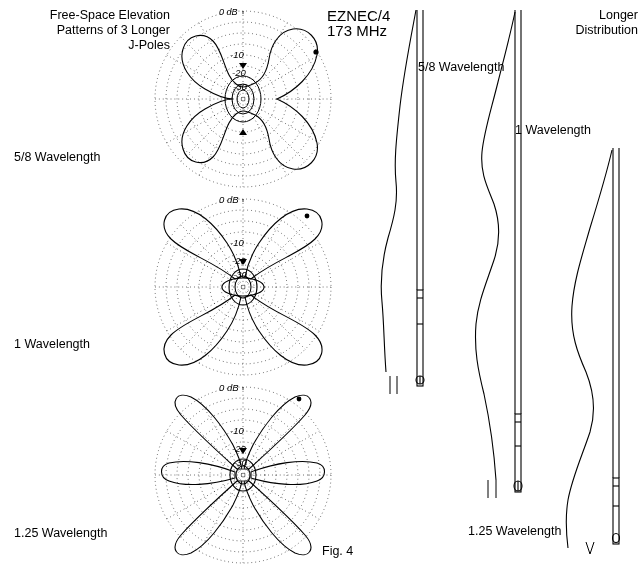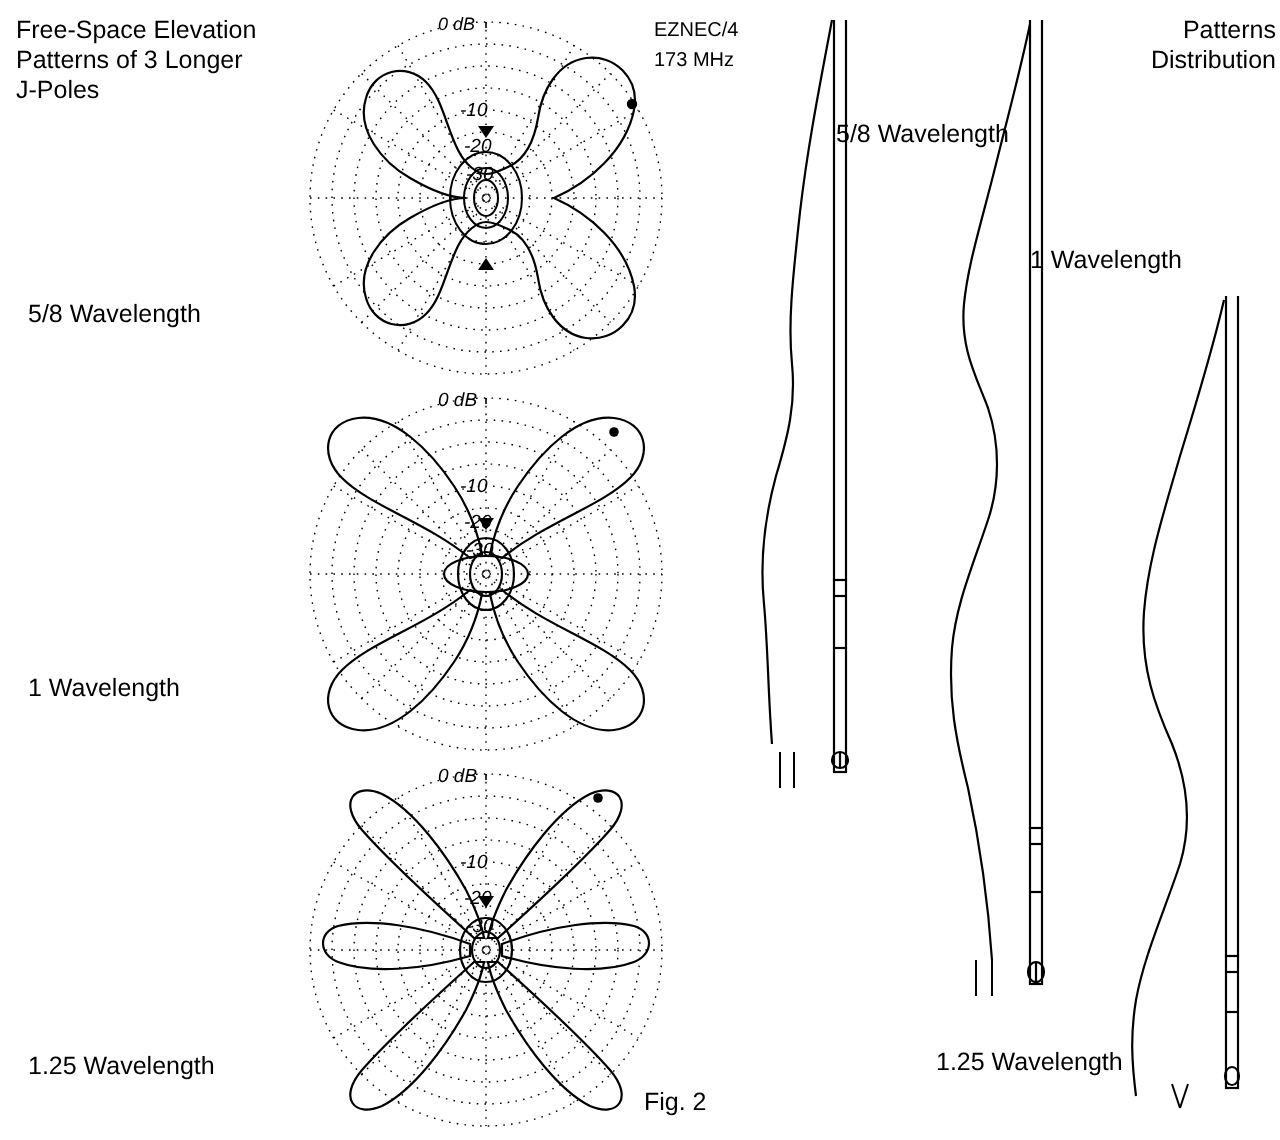--- a/index.html
+++ b/index.html
@@ -8,47 +8,47 @@
     background:#ffffff;
     font-family:"Liberation Sans", sans-serif;
     font-size:12px;
     color:#000000;
     position:relative;
     overflow:hidden;
   }
   .abs{position:absolute;}
   .lbl{font-size:12.5px;line-height:14px;color:#000;white-space:pre;}
   .lbl-b{font-size:12.5px;line-height:15px;color:#000;white-space:pre;}
-  .small{font-size:10px;}
+  .small{font-size:15px;}
   .tiny{font-size:9px;}
   svg{display:block;overflow:visible;}
   .plot-wrap{position:absolute;font-style:italic;}
 </style>
 </head>
 <body>
 
-<div class="abs lbl-b" style="left:8px;top:8px;width:150px;">Free-Space Elevation
+<div class="abs lbl-b" style="left:20px;top:8px;width:150px;text-align:right;">Free-Space Elevation
 Patterns of 3 Longer
 J-Poles</div>
 
-<div class="abs lbl-b" style="left:528px;top:8px;width:110px;text-align:right;">Patterns
+<div class="abs lbl-b" style="left:528px;top:8px;width:110px;text-align:right;">Longer
 Distribution</div>
 
 <div class="abs lbl small" style="left:327px;top:9px;">EZNEC/4</div>
 <div class="abs lbl small" style="left:327px;top:24px;">173 MHz</div>
 
 <div class="abs lbl-b" style="left:14px;top:150px;">5/8 Wavelength</div>
 <div class="abs lbl-b" style="left:14px;top:337px;">1 Wavelength</div>
 <div class="abs lbl-b" style="left:14px;top:526px;">1.25 Wavelength</div>
 
 <div class="abs lbl-b" style="left:418px;top:60px;">5/8 Wavelength</div>
 <div class="abs lbl-b" style="left:515px;top:123px;">1 Wavelength</div>
 <div class="abs lbl-b" style="left:468px;top:524px;">1.25 Wavelength</div>
 
-<div class="abs lbl-b" style="left:322px;top:544px;">Fig. 2</div>
+<div class="abs lbl-b" style="left:322px;top:544px;">Fig. 4</div>
 
 <div class="plot-wrap" style="left:143px;top:4px;">
 <svg width="200" height="182" viewBox="0 0 200 182">
   <g transform="translate(100,95)">
 
     <g fill="none" stroke="#000000" stroke-width="0.7" stroke-dasharray="0.8 3.1">
       <circle r="88"></circle>
           <circle r="77"></circle>
           <circle r="66"></circle>
           <circle r="55"></circle>

